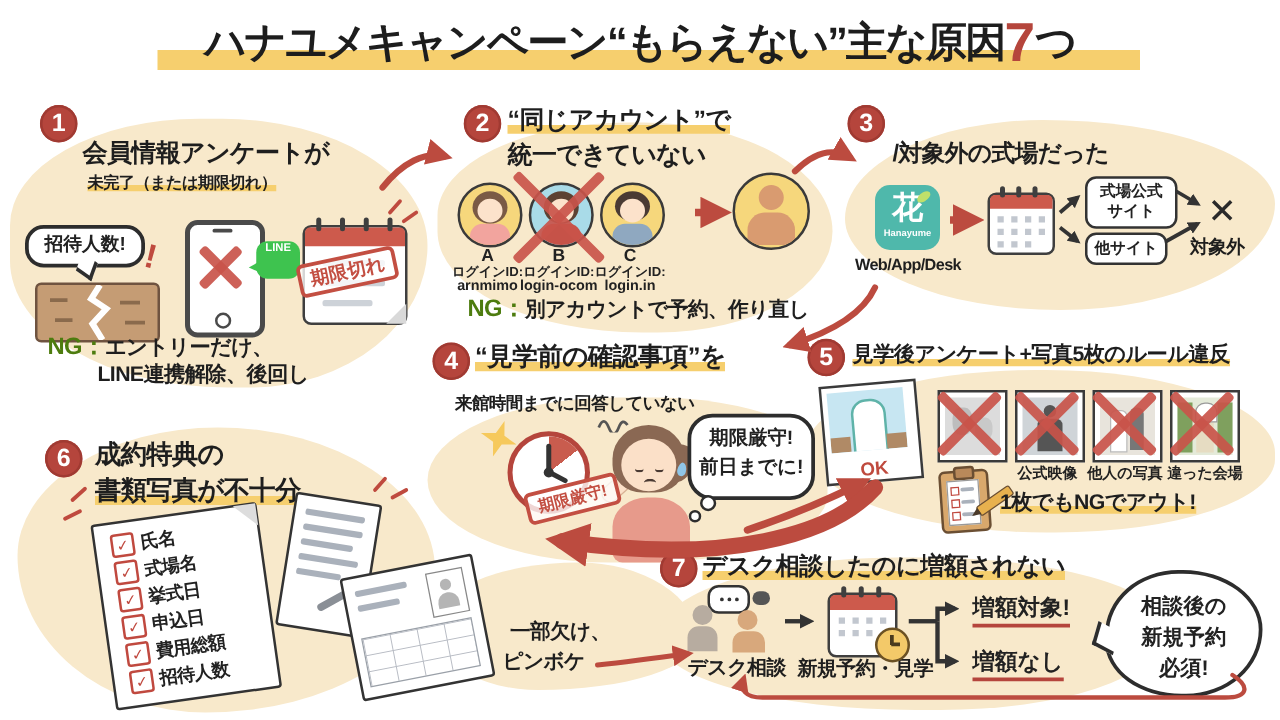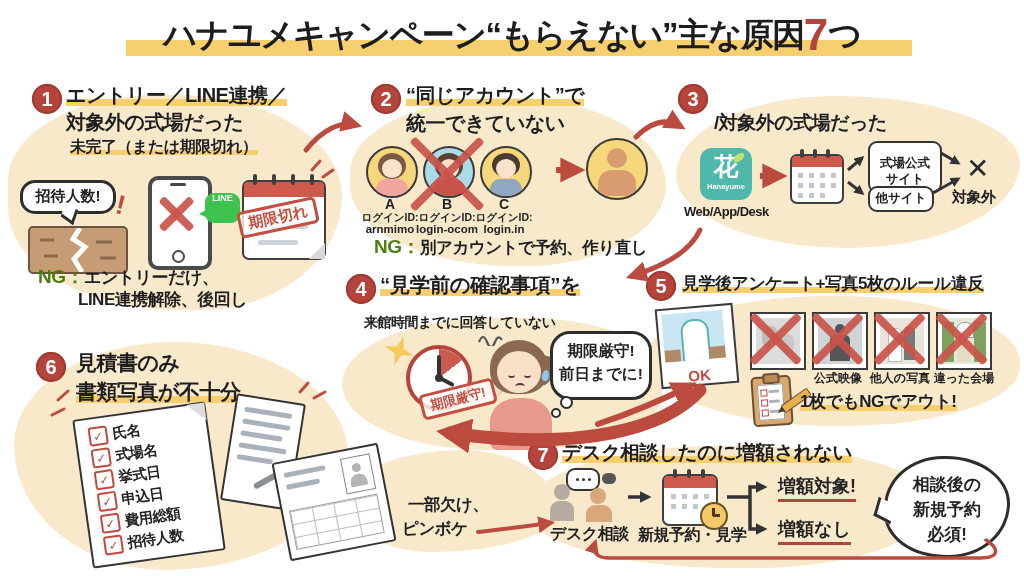--- a/index.html
+++ b/index.html
@@ -54,23 +54,22 @@
   <div class="blob" style="left:8px;top:95px;width:334px;height:215px;border-radius:48% 52% 45% 55%/42% 50% 56% 50%"></div>
   <div class="blob" style="left:350px;top:98px;width:316px;height:168px;border-radius:50% 50% 46% 54%/46% 54% 50% 50%"></div>
   <div class="blob" style="left:676px;top:96px;width:344px;height:152px;border-radius:46% 54% 50% 50%/52% 44% 56% 48%"></div>
   <div class="blob" style="left:342px;top:318px;width:320px;height:132px;border-radius:52% 48% 50% 50%/55% 45% 45% 55%"></div>
   <div class="blob" style="left:646px;top:296px;width:374px;height:130px;border-radius:50% 50% 48% 52%/48% 52% 46% 54%"></div>
   <div class="blob" style="left:14px;top:342px;width:334px;height:228px;border-radius:48% 52% 55% 45%/45% 50% 50% 55%"></div>
   <div class="blob" style="left:346px;top:450px;width:212px;height:102px;border-radius:55% 45% 60% 40%/50% 60% 40% 50%"></div>
   <div class="blob" style="left:526px;top:446px;width:402px;height:122px;border-radius:50% 50% 46% 54%/55% 45% 50% 50%"></div>
 
   <div class="num" style="left:32px;top:84px">1</div>
-  <div class="hd" style="left:66px;top:82px;font-size:20px"><span class="hl">エントリー／LINE連携／</span></div>
-  <div class="hd" style="left:66px;top:109px;font-size:20px">対象外の式場だった</div>
-  <div class="hd" style="left:70px;top:137px;font-size:16px"><span class="hl">未完了（または期限切れ）</span></div>
+  <div class="hd" style="left:66px;top:109px;font-size:20px">会員情報アンケートが</div>
+  <div class="hd" style="left:70px;top:137px;font-size:13px"><span class="hl">未完了（または期限切れ）</span></div>
 
   <div class="bub" style="left:20px;top:180px;width:90px;height:28px;border-radius:15px;font-size:15px;line-height:26px">招待人数!</div>
   <div class="abs" style="left:62px;top:206px;width:12px;height:12px;background:#fff;border-right:3px solid #2d2d2d;border-bottom:3px solid #2d2d2d;transform:rotate(35deg) skewX(15deg);z-index:4"></div>
 
   <div class="abs" style="left:28px;top:226px;width:96px;height:44px;background:#c59c74;border:2.5px solid #6f5340;border-radius:5px;z-index:3;overflow:hidden">
     <svg width="96" height="44" viewBox="0 0 96 44">
       <polyline points="50,0 43,11 55,19 44,31 52,44" stroke="#fff" stroke-width="5" fill="none"></polyline>
       <line x1="10" y1="12" x2="24" y2="12" stroke="#8a6a4c" stroke-width="3"></line>
       <line x1="14" y1="28" x2="28" y2="28" stroke="#8a6a4c" stroke-width="3"></line>
       <line x1="66" y1="14" x2="82" y2="14" stroke="#8a6a4c" stroke-width="3"></line>
@@ -172,21 +171,21 @@
       <div class="dot" style="left:39px;top:17px"></div>
     <div class="dot" style="left:6px;top:27px"></div>
       <div class="dot" style="left:17px;top:27px"></div>
       <div class="dot" style="left:28px;top:27px"></div>
       <div class="dot" style="left:39px;top:27px"></div>
     <div class="dot" style="left:6px;top:37px"></div>
       <div class="dot" style="left:17px;top:37px"></div>
       <div class="dot" style="left:28px;top:37px"></div>
   </div>
 
-  <div class="bx" style="left:868px;top:141px;width:70px;height:36px;font-size:12.5px;line-height:16px;padding-top:12px">
+  <div class="bx" style="left:868px;top:141px;width:70px;height:36px;font-size:12.5px;line-height:16px;padding-top:2px">
     <div>式場公式</div>
     <div>サイト</div>
   </div>
   <div class="bx" style="left:868px;top:186px;width:62px;height:22px;font-size:12.5px;line-height:21px">他サイト</div>
 
   <div class="hd" style="left:966px;top:152px;font-size:28px;color:#2a2a2a">✕</div>
   <div class="hd" style="left:952px;top:188px;font-size:15px">対象外</div>
 
   <div class="num" style="left:346px;top:274px">4</div>
   <div class="hd" style="left:380px;top:271px;font-size:20.5px"><span class="hl">“見学前の確認事項”を</span></div>
@@ -280,21 +279,21 @@
       <div class="abs" style="left:2px;top:24px;width:5px;height:5px;border:1.5px solid #c0493f"></div>
       <div class="gbar" style="left:10px;top:25px;width:11px;height:3px"></div>
     </div>
   </div>
   <div class="abs" style="left:780px;top:396px;width:30px;height:7px;background:#e8b14e;border:1.5px solid #6b4f33;border-radius:2px;transform:rotate(-35deg);z-index:3">
     <div class="abs" style="left:-7px;top:0px;width:0;height:0;border-top:3.5px solid transparent;border-bottom:3.5px solid transparent;border-right:7px solid #4a3a2a"></div>
   </div>
   <div class="hd" style="left:800px;top:390px;font-size:17px"><span class="hl">1枚でもNGでアウト!</span></div>
 
   <div class="num" style="left:36px;top:352px">6</div>
-  <div class="hd" style="left:76px;top:349px;font-size:21px">見積書のみ</div>
+  <div class="hd" style="left:76px;top:349px;font-size:21px">成約特典の</div>
   <div class="hd" style="left:76px;top:378px;font-size:21px"><span class="hl">書類写真が不十分</span></div>
 
   <div class="abs" style="left:82px;top:410px;width:134px;height:150px;background:#fff;border:2.5px solid #333;border-radius:3px;
               transform:rotate(-8deg);z-index:3;padding:8px 0 0 12px;box-sizing:border-box">
     <div class="abs" style="right:-1px;top:-1px;width:0;height:0;border-top:18px solid #ddd;border-left:18px solid transparent"></div>
     <div class="crow">
         <span class="cbx">✓</span>
         <span class="clabel">氏名</span>
       </div>
     <div class="crow">

